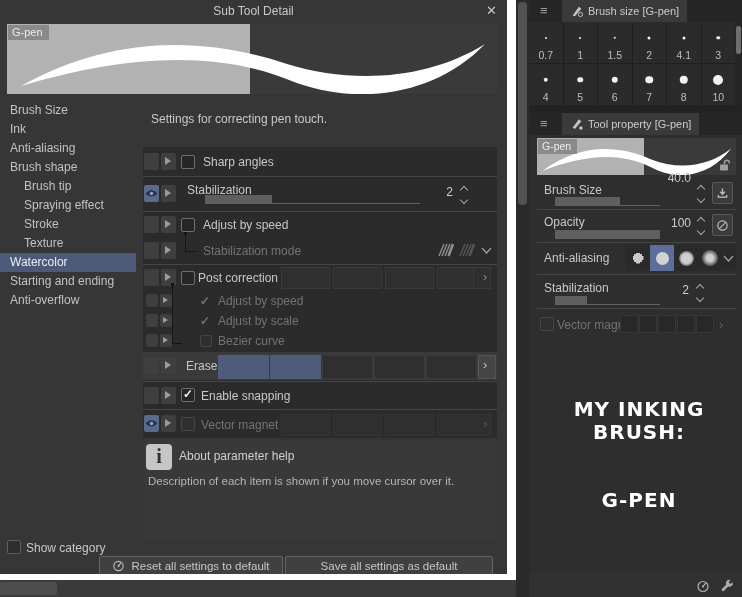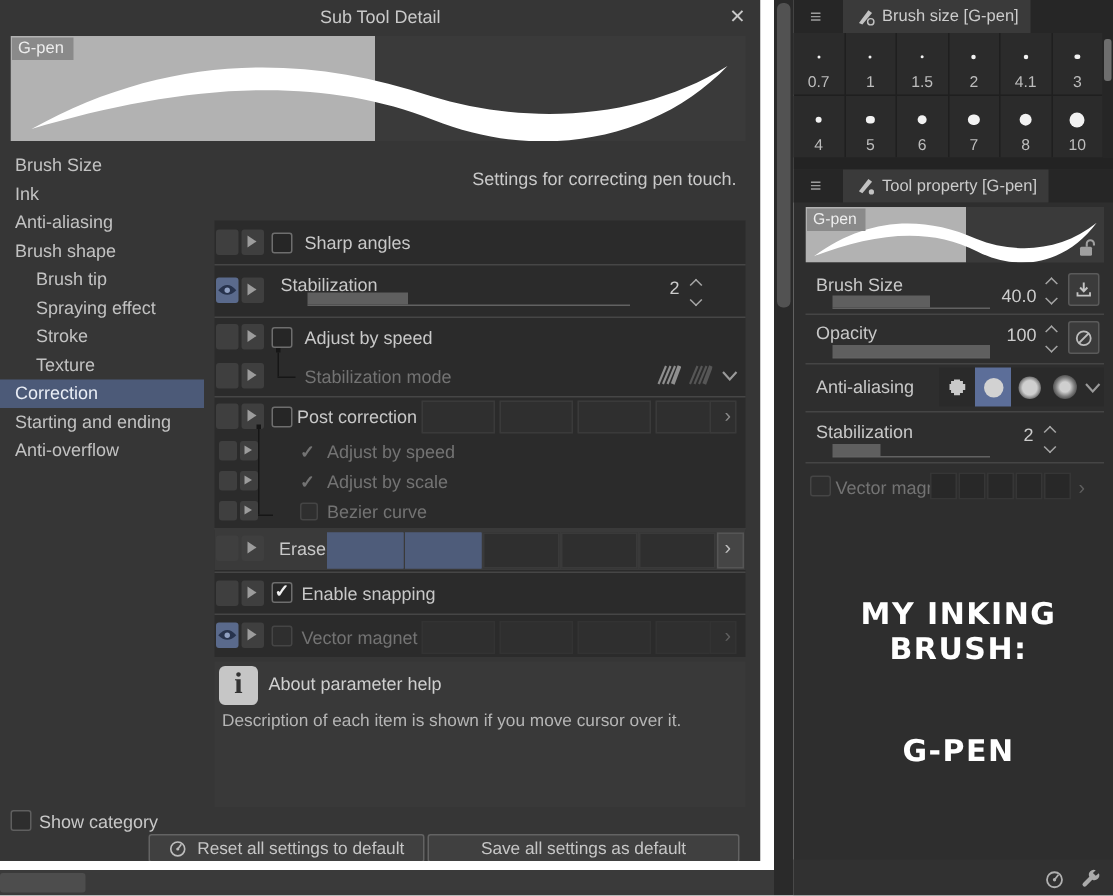--- a/index.html
+++ b/index.html
@@ -11,21 +11,21 @@
   .titlebar{left:0;top:0;width:507px;height:22px;}
   .title{width:100%;text-align:center;line-height:22px;font-size:12px;color:#c9c9c9;}
   .close-x{right:10px;top:3px;font-size:13px;color:#c9c9c9;cursor:default;}
   .preview{left:7px;top:24px;width:490px;height:70px;background:#3a3a3a;overflow:hidden;}
   .preview .lighthalf{position:absolute;left:0;top:0;bottom:0;width:243px;background:#b2b2b2;}
   .ptag{position:absolute;left:1px;top:1px;background:#8a8a8a;color:#ededed;font-size:11px;padding:1px 6px 2px 4px;}
   .sidebar{left:0;top:101px;width:140px;}
   .sb-item{height:19px;line-height:19px;font-size:12px;color:#c2c2c2;padding-left:10px;width:126px;}
   .sb-item.indent{padding-left:24px;width:112px;}
   .sb-item.selected{background:#4c5a78;color:#e9edf5;}
-  .desc-text{left:151px;top:112px;width:340px;font-size:12px;color:#c9c9c9;text-align:right;}
+  .desc-text{left:151px;top:112px;width:340px;font-size:12px;color:#c9c9c9;}
   .rows{left:143px;top:147px;width:354px;height:291px;background:#2b2b2b;}
   .row{position:absolute;left:0;width:354px;}
   .sep{position:absolute;left:0;width:354px;height:1px;background:#464646;}
   .gbtn{position:absolute;width:15px;height:17px;background:#3f3f3f;border-radius:2px;}
   .gbtn.small{width:12px;height:13px;}
   .gbtn.eye-on{background:#5a6a8c;}
   .gbtn .tri{position:absolute;left:4px;top:4px;width:0;height:0;border-left:6px solid #9c9c9c;border-top:4.5px solid transparent;border-bottom:4.5px solid transparent;}
   .gbtn.small .tri{left:3px;top:3px;border-left-width:5px;border-top-width:3.5px;border-bottom-width:3.5px;}
   .cb{position:absolute;width:12px;height:12px;background:#262626;border:1px solid #6e6e6e;border-radius:2px;}
   .cb.disabled{border-color:#454545;background:#2f2f2f;}
@@ -107,21 +107,21 @@
 
     <div class="abs sidebar">
       <div class="sb-item">Brush Size</div>
       <div class="sb-item">Ink</div>
       <div class="sb-item">Anti-aliasing</div>
       <div class="sb-item">Brush shape</div>
       <div class="sb-item indent">Brush tip</div>
       <div class="sb-item indent">Spraying effect</div>
       <div class="sb-item indent">Stroke</div>
       <div class="sb-item indent">Texture</div>
-      <div class="sb-item selected">Correction</div>
+      <div class="sb-item selected">Watercolor</div>
       <div class="sb-item">Starting and ending</div>
       <div class="sb-item">Anti-overflow</div>
     </div>
 
     <div class="abs desc-text">Settings for correcting pen touch.</div>
 
     <div class="abs rows">
 
       <div class="row" style="top:0;height:29px">
         <div class="gbtn" style="left:1px;top:6px"></div>
@@ -406,21 +406,21 @@
         <path d="M14 62 C 100 14, 190 10, 280 40 C 345 60, 420 56, 478 20 C 430 70, 352 84, 282 56 C 202 24, 108 34, 14 62 Z" fill="#ffffff"></path>
       </svg>
       <div class="ptag" style="font-size:10.5px">G-pen</div>
       <svg class="abs" style="right:5px;bottom:3px" width="14" height="14" viewBox="0 0 14 14">
         <rect x="3" y="6.5" width="8" height="6" rx="1" fill="#9f9f9f"></rect>
         <path d="M7.5 6.5 V4.6 A2.4 2.4 0 0 1 12.3 4.6 V5.6" fill="none" stroke="#9f9f9f" stroke-width="1.4"></path>
       </svg>
     </div>
 
     <div class="lbl" style="left:15px;top:183px">Brush Size</div>
-    <div class="val" style="left:120px;top:190px;width:42px">40.0</div>
+    <div class="val" style="left:120px;top:171px;width:42px">40.0</div>
     <div class="spin" style="left:169px;top:186px">
         <div class="chev up"></div>
         <div class="chev down"></div>
       </div>
     <div class="slider" style="left:26px;top:196px;width:105px">
         <div class="fill" style="width: 62%;"></div>
       </div>
     <div class="sidebtn" style="left:183px;top:182px">
       <svg width="13" height="13" viewBox="0 0 14 14">
         <path d="M7 1.5 V7.5 M4.4 5 L7 7.8 L9.6 5" fill="none" stroke="#c4c4c4" stroke-width="1.4"></path>

